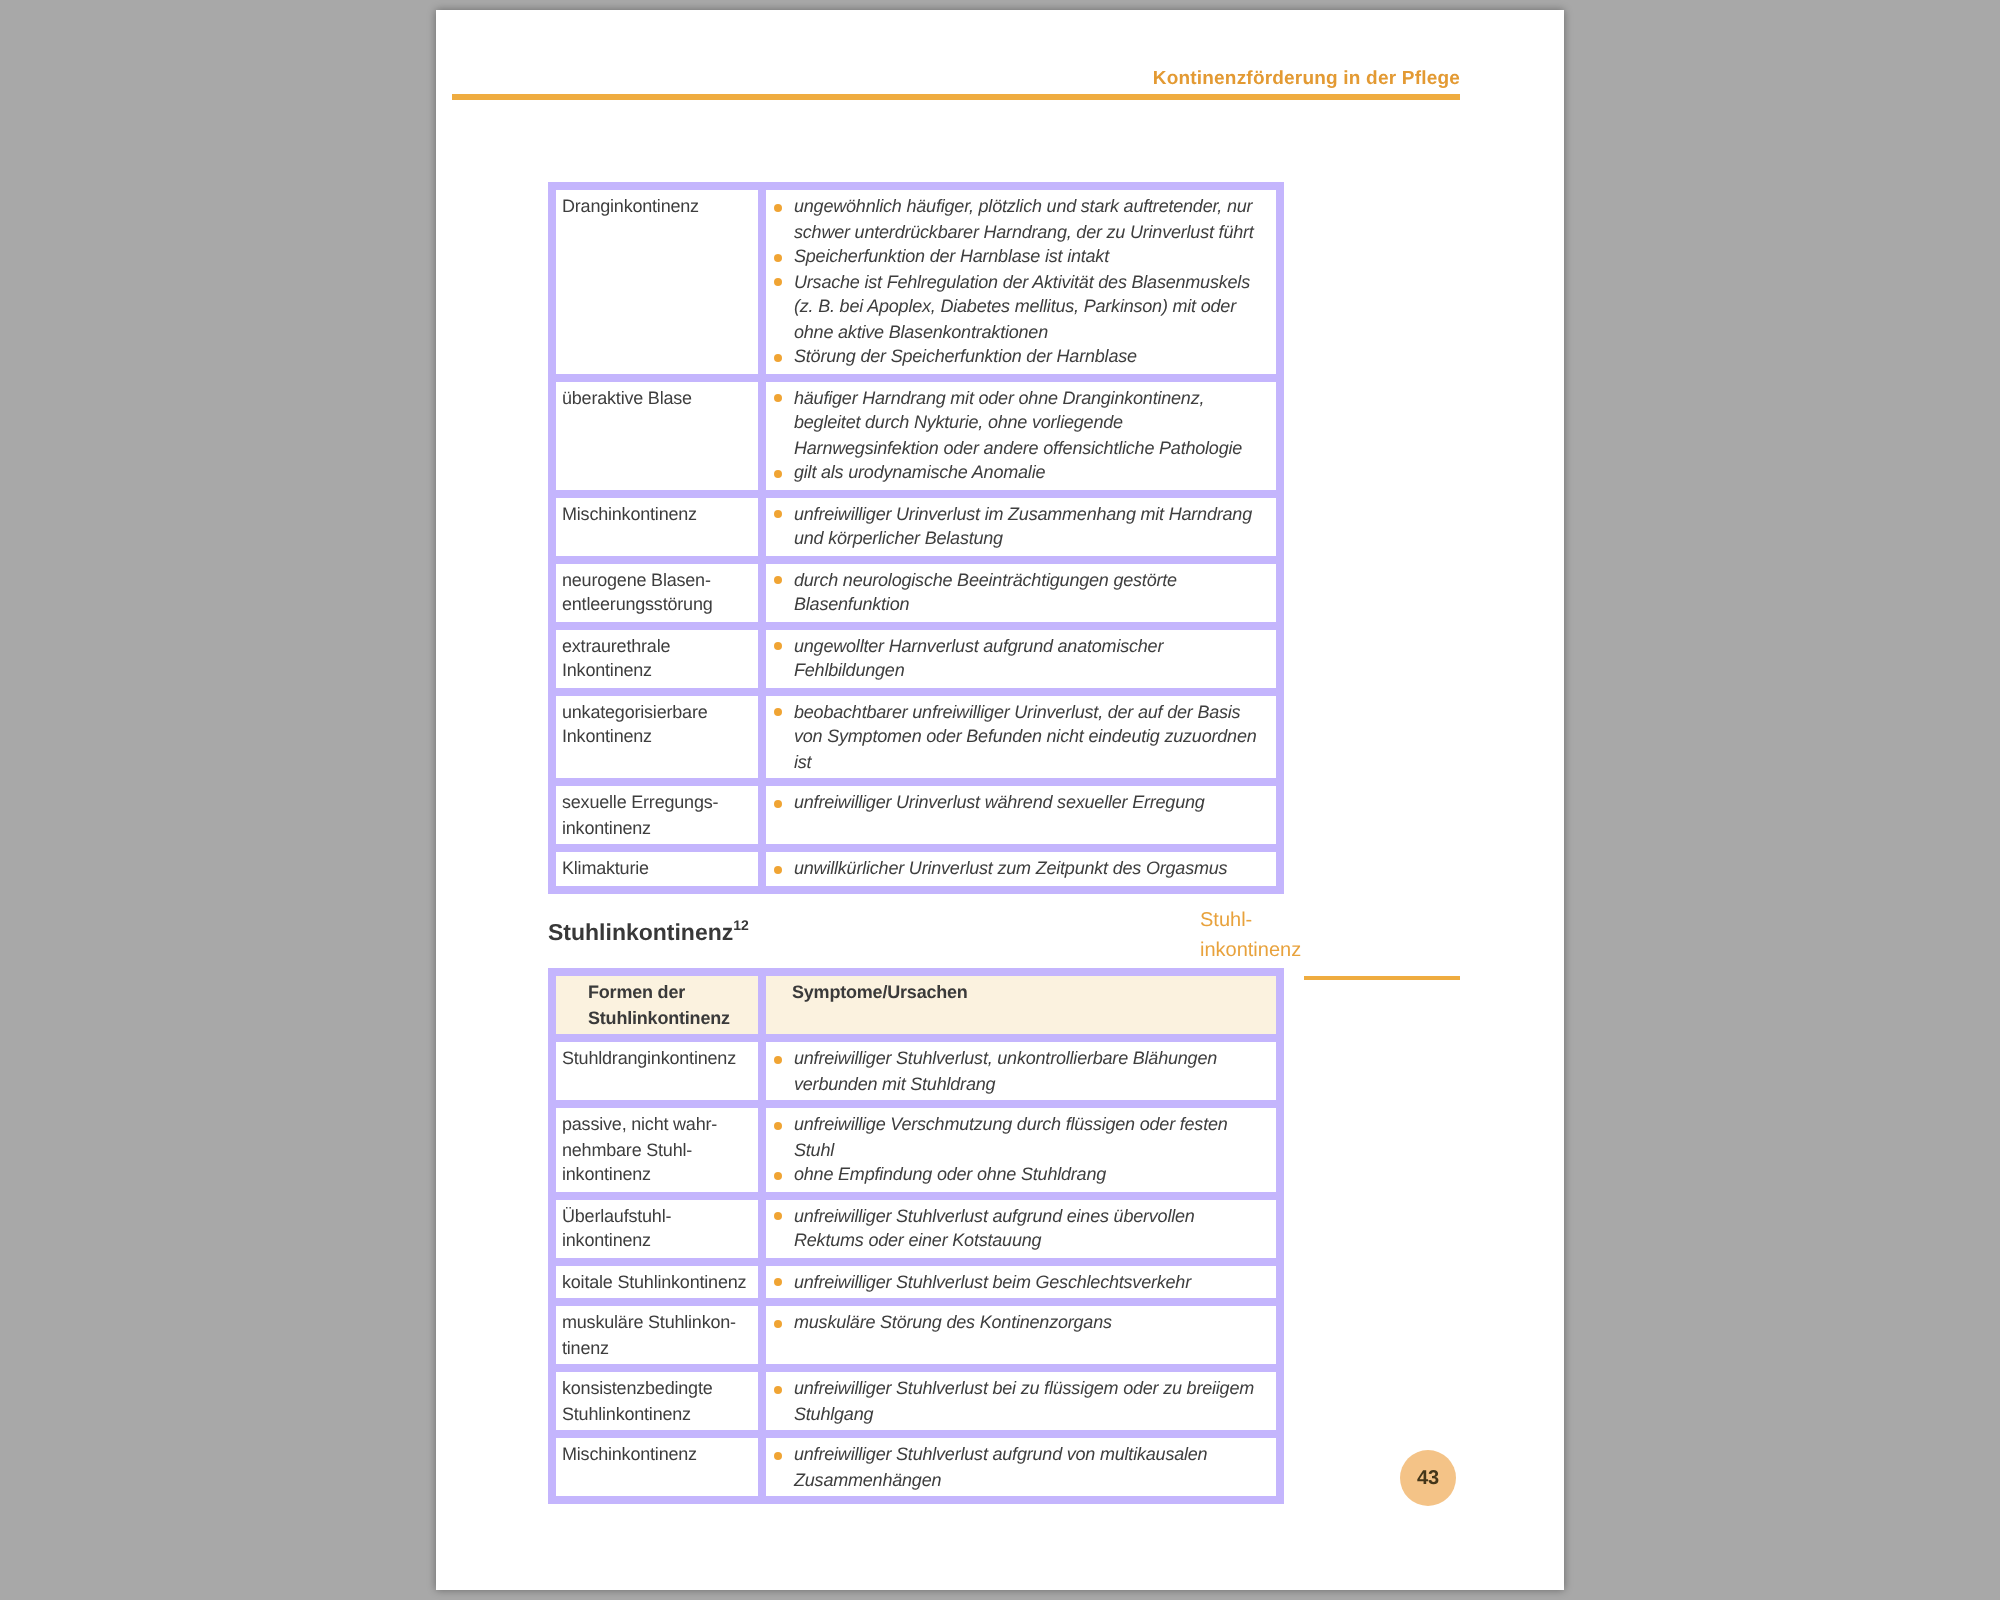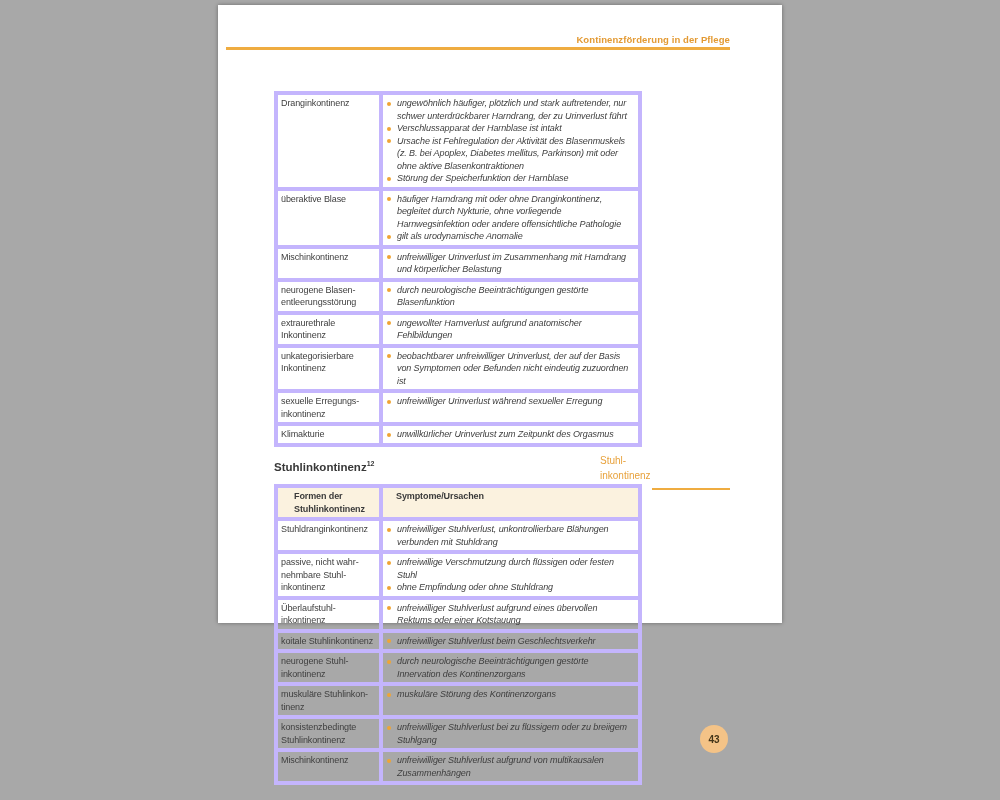--- a/index.html
+++ b/index.html
@@ -5,21 +5,21 @@
   * { margin:0; padding:0; box-sizing:border-box; }
   html,body { width:1000px; height:800px; }
   body {
     background:#a8a8a8;
     font-family:"Liberation Sans", sans-serif;
     position:relative;
     overflow:hidden;
   }
   .canvas { position:absolute; inset:0; }
   .page {
-    position:absolute; left:218px; top:5px; width:564px; height:618px;
+    position:absolute; left:218px; top:5px; width:564px; height:790px;
     background:#ffffff;
     box-shadow:0 0 4px rgba(0,0,0,0.38);
   }
   .running-head {
     position:absolute; top:29px; right:52px;
     font-size:9.5px; font-weight:bold; color:#E39A33; letter-spacing:0.1px;
   }
   .head-rule {
     position:absolute; top:42px; left:8px; right:52px; height:3px;
     background:#EFAC40;
@@ -81,21 +81,21 @@
         <colgroup>
             <col style="width:105px">
             <col>
           </colgroup>
         <tbody>
             <tr>
               <td class="term">Dranginkontinenz</td>
               <td class="desc">
                 <ul class="blist">
                   <li><span class="dot"></span><span>ungewöhnlich häufiger, plötzlich und stark auftretender, nur schwer unterdrückbarer Harndrang, der zu Urinverlust führt</span></li>
-                  <li><span class="dot"></span><span>Verschlussapparat der Harnblase ist intakt</span></li>
+                  <li><span class="dot"></span><span>Speicherfunktion der Harnblase ist intakt</span></li>
                   <li><span class="dot"></span><span>Ursache ist Fehlregulation der Aktivität des Blasenmuskels (z. B. bei Apoplex, Diabetes mellitus, Parkinson) mit oder ohne aktive Blasenkontraktionen</span></li>
                   <li><span class="dot"></span><span>Störung der Speicherfunktion der Harnblase</span></li>
                 </ul>
               </td>
             </tr>
             <tr>
               <td class="term">überaktive Blase</td>
               <td class="desc">
                 <ul class="blist">
                   <li><span class="dot"></span><span>häufiger Harndrang mit oder ohne Dranginkontinenz, begleitet durch Nykturie, ohne vorliegende Harnwegsinfektion oder andere offensichtliche Pathologie</span></li>
@@ -195,28 +195,20 @@
             </tr>
             <tr>
               <td class="term">koitale Stuhlinkontinenz</td>
               <td class="desc">
                 <ul class="blist">
                   <li><span class="dot"></span><span>unfreiwilliger Stuhlverlust beim Geschlechtsverkehr</span></li>
                 </ul>
               </td>
             </tr>
             <tr>
-              <td class="term">neurogene Stuhl-inkontinenz</td>
-              <td class="desc">
-                <ul class="blist">
-                  <li><span class="dot"></span><span>durch neurologische Beeinträchtigungen gestörte Innervation des Kontinenzorgans</span></li>
-                </ul>
-              </td>
-            </tr>
-            <tr>
               <td class="term">muskuläre Stuhlinkon-tinenz</td>
               <td class="desc">
                 <ul class="blist">
                   <li><span class="dot"></span><span>muskuläre Störung des Kontinenzorgans</span></li>
                 </ul>
               </td>
             </tr>
             <tr>
               <td class="term">konsistenzbedingte Stuhlinkontinenz</td>
               <td class="desc">

